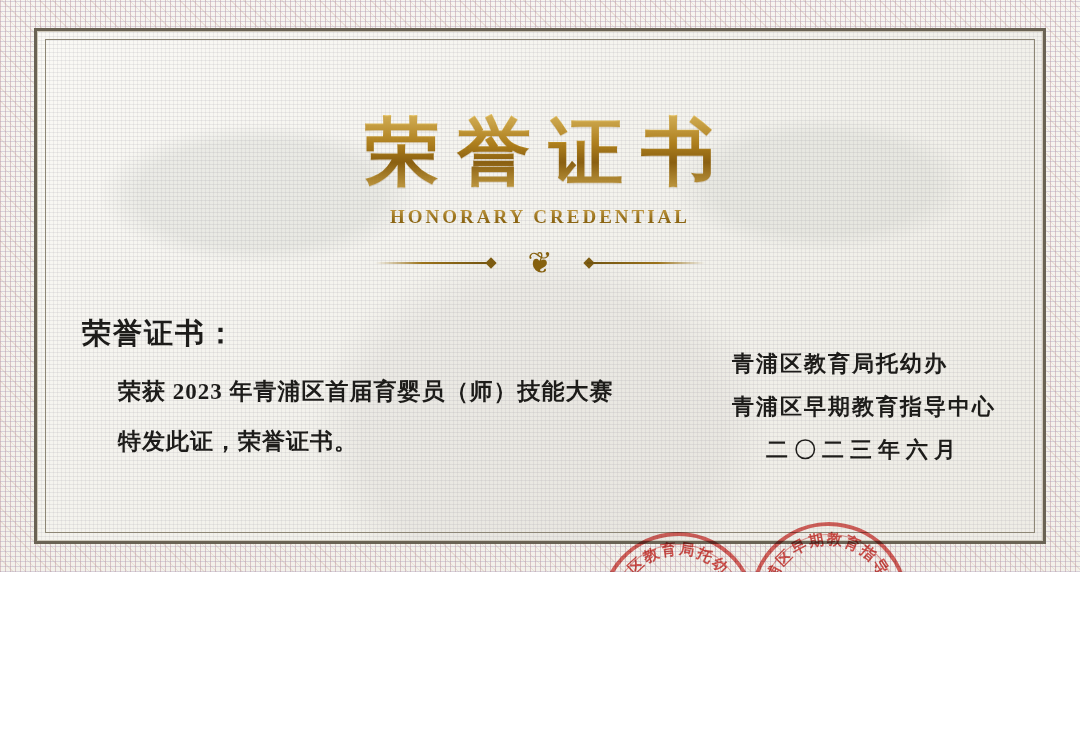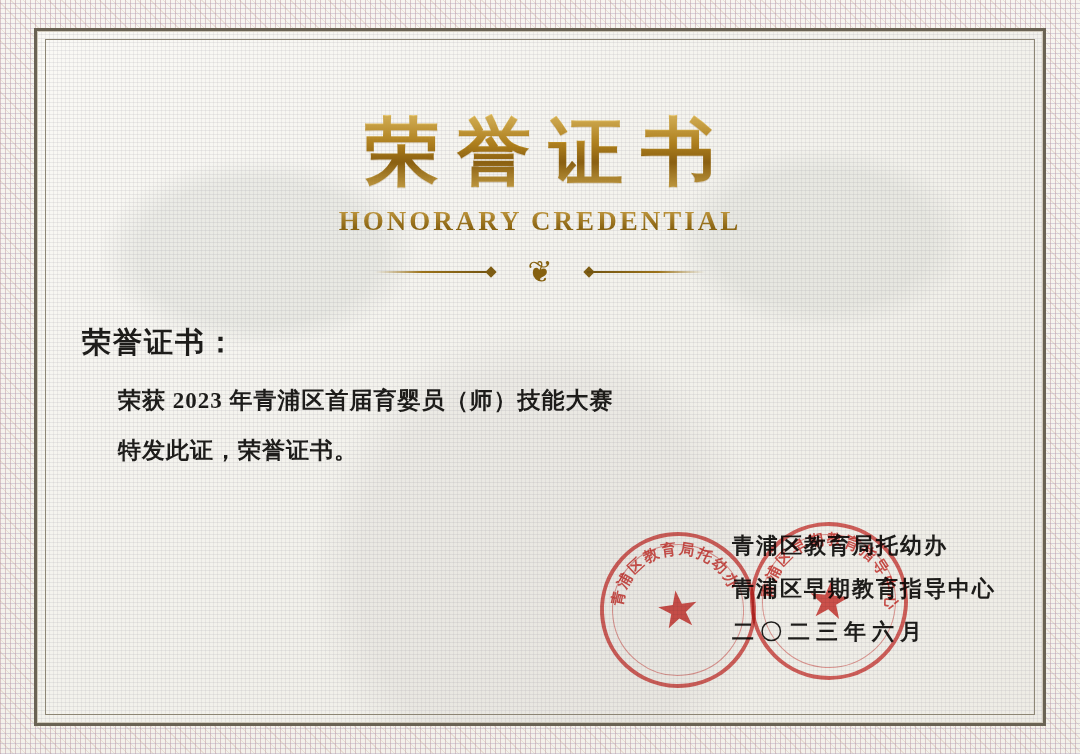--- a/index.html
+++ b/index.html
@@ -7,21 +7,21 @@
     padding: 0;
     background: #ffffff;
   }
   body {
     font-family: "Liberation Serif", "DejaVu Serif", serif;
   }
 
   .certificate {
     position: relative;
     width: 1080px;
-    height: 754px;
+    height: 572px;
     overflow: hidden;
     background: #f4f2ec;
   }
 
   
   .border-band {
     position: absolute;
     inset: 0;
     background:
       repeating-linear-gradient(90deg,
@@ -117,21 +117,21 @@
     background: linear-gradient(180deg, #e7c568 0%, #b98a22 38%, #8e6413 62%, #d7b355 100%);
     -webkit-background-clip: text;
     background-clip: text;
     color: transparent;
     text-shadow: 0 1px 0 rgba(120,80,10,0.18);
   }
 
   .cert-subtitle {
     margin-top: 14px;
     font-family: "Liberation Serif", "DejaVu Serif", serif;
-    font-size: 27px;
+    font-size: 19px;
     font-weight: bold;
     letter-spacing: 3px;
     color: #8a6412;
     background: linear-gradient(180deg, #cda44a 0%, #8a6412 70%);
     -webkit-background-clip: text;
     background-clip: text;
     color: transparent;
   }
 
   .divider {
@@ -206,20 +206,21 @@
     right: 24px;
     bottom: 48px;
     text-align: left;
     font-size: 22px;
     line-height: 1.95;
     letter-spacing: 2px;
     font-weight: bold;
     color: #1d1c1a;
   }
   .signature-block .date {
+    text-align: center;
     letter-spacing: 6px;
   }
 
   
   .seal {
     position: absolute;
     border-radius: 50%;
     border: 4px solid rgba(206,42,38,0.72);
     color: rgba(206,42,38,0.78);
     mix-blend-mode: multiply;

